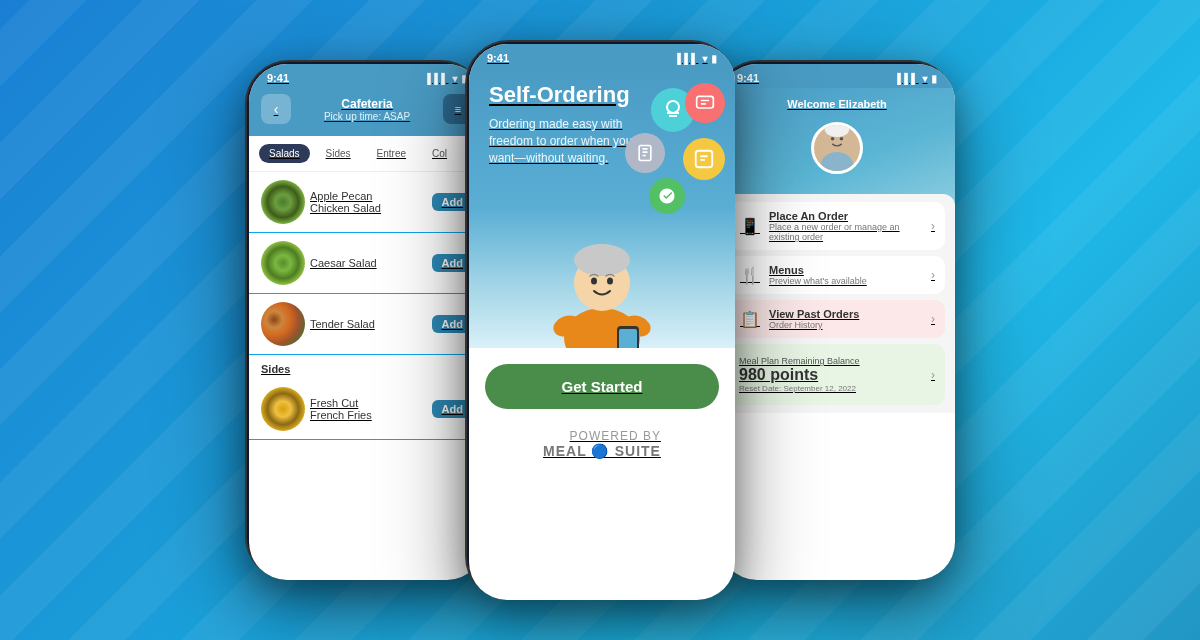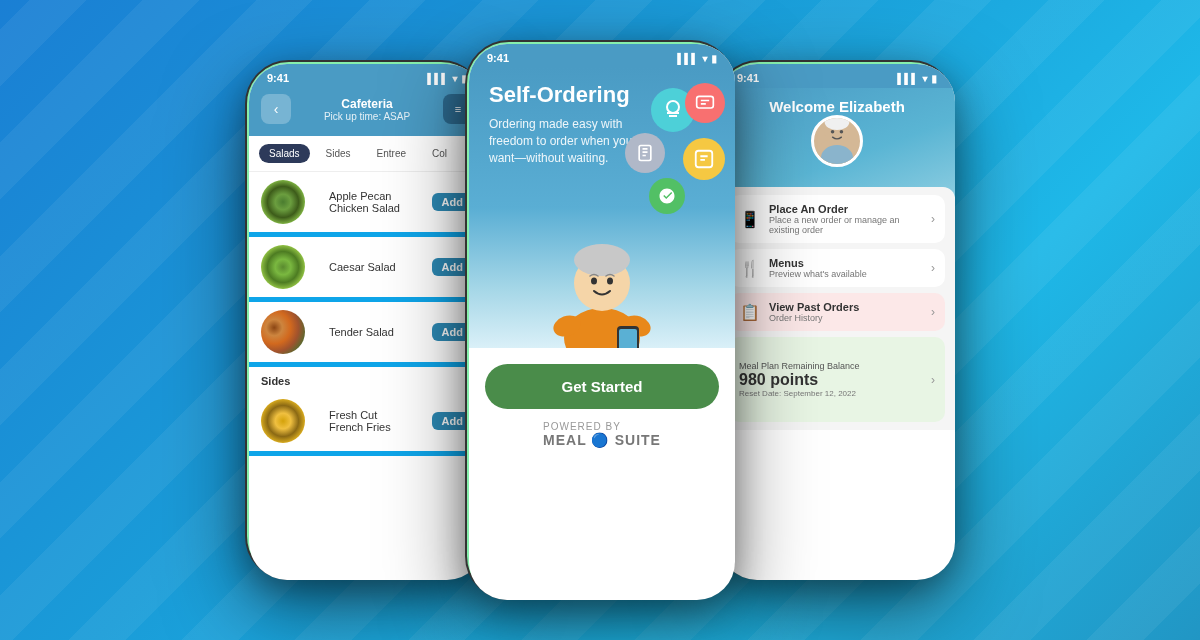--- a/index.html
+++ b/index.html
@@ -32,24 +32,25 @@
       align-items: center;
       height: 100%;
       gap: 0;
       position: relative;
       padding: 20px;
     }
 
     
     .phone {
       border-radius: 44px;
-      background: #86efac;
+      background: #0f172a;
       position: relative;
       box-shadow: 0 30px 80px rgba(0,0,0,0.5), 0 10px 30px rgba(0,0,0,0.3);
       border: 2px solid #333;
+      text-decoration: underline;
     }
 
     .phone-screen {
       border-radius: 38px;
       overflow: hidden;
       position: relative;
       background: #fff;
     }
 
     
@@ -153,22 +154,22 @@
 
     
     .menu-items {
       overflow-y: hidden;
       flex: 1;
     }
     .menu-item {
       display: flex;
       align-items: center;
       padding: 8px 12px;
-      border-bottom: 5px solid #0ea5e9;
-      gap: 24px;
+      border-bottom: 1px solid #0ea5e9;
+      gap: 5px;
     }
     .item-img {
       width: 44px;
       height: 44px;
       border-radius: 50%;
       overflow: hidden;
       flex-shrink: 0;
     }
     .salad-img {
       background: radial-gradient(circle, #4a7c2f, #6b9e3f, #3d5c1a, #8bc34a, #2e5c10);
@@ -269,38 +270,38 @@
       width: 130px;
       height: 140px;
     }
 
     .center-content {
       background: white;
       padding: 16px;
       display: flex;
       flex-direction: column;
       align-items: center;
-      gap: 12px;
+      gap: 20px;
     }
 
     .get-started-btn {
       background: #4a8c4a;
       color: white;
       border: none;
       border-radius: 28px;
       padding: 14px 60px;
       font-size: 15px;
       font-weight: 600;
       cursor: pointer;
       width: 100%;
     }
 
     .powered-by {
-      text-align: left;
-      font-size: 10px;
+      text-align: right;
+      font-size: 12px;
       color: #999;
       letter-spacing: 1px;
       text-transform: uppercase;
     }
     .powered-logo {
       font-size: 14px;
       color: #777;
       font-weight: 600;
       letter-spacing: 1px;
     }
@@ -321,23 +322,24 @@
       background: #4a9bc4;
       color: white;
     }
 
     .right-hero {
       background: linear-gradient(160deg, #4a9bc4 0%, #5ab5d4 60%, #8acce0 100%);
       padding: 10px 14px 30px;
       text-align: center;
     }
     .welcome-text {
-      font-size: 15px;
+      font-size: 11px;
       font-weight: 600;
       color: white;
+      margin-bottom: 12px;
     }
     .avatar-circle {
       width: 52px;
       height: 52px;
       border-radius: 50%;
       background: #d4b896;
       margin: 0 auto;
       border: 3px solid white;
       overflow: hidden;
       display: flex;
@@ -385,21 +387,21 @@
       margin-top: 0;
     }
     .card-chevron {
       color: #999;
       font-size: 12px;
     }
 
     .meal-plan-card {
       background: #e8f5e4;
       border-radius: 10px;
-      padding: 24px 10px;
+      padding: 12px 10px;
       display: flex;
       align-items: center;
       gap: 8px;
     }
     .meal-plan-text { flex: 1; }
     .meal-plan-label {
       font-size: 9px;
       color: #555;
     }
     .meal-plan-points {

